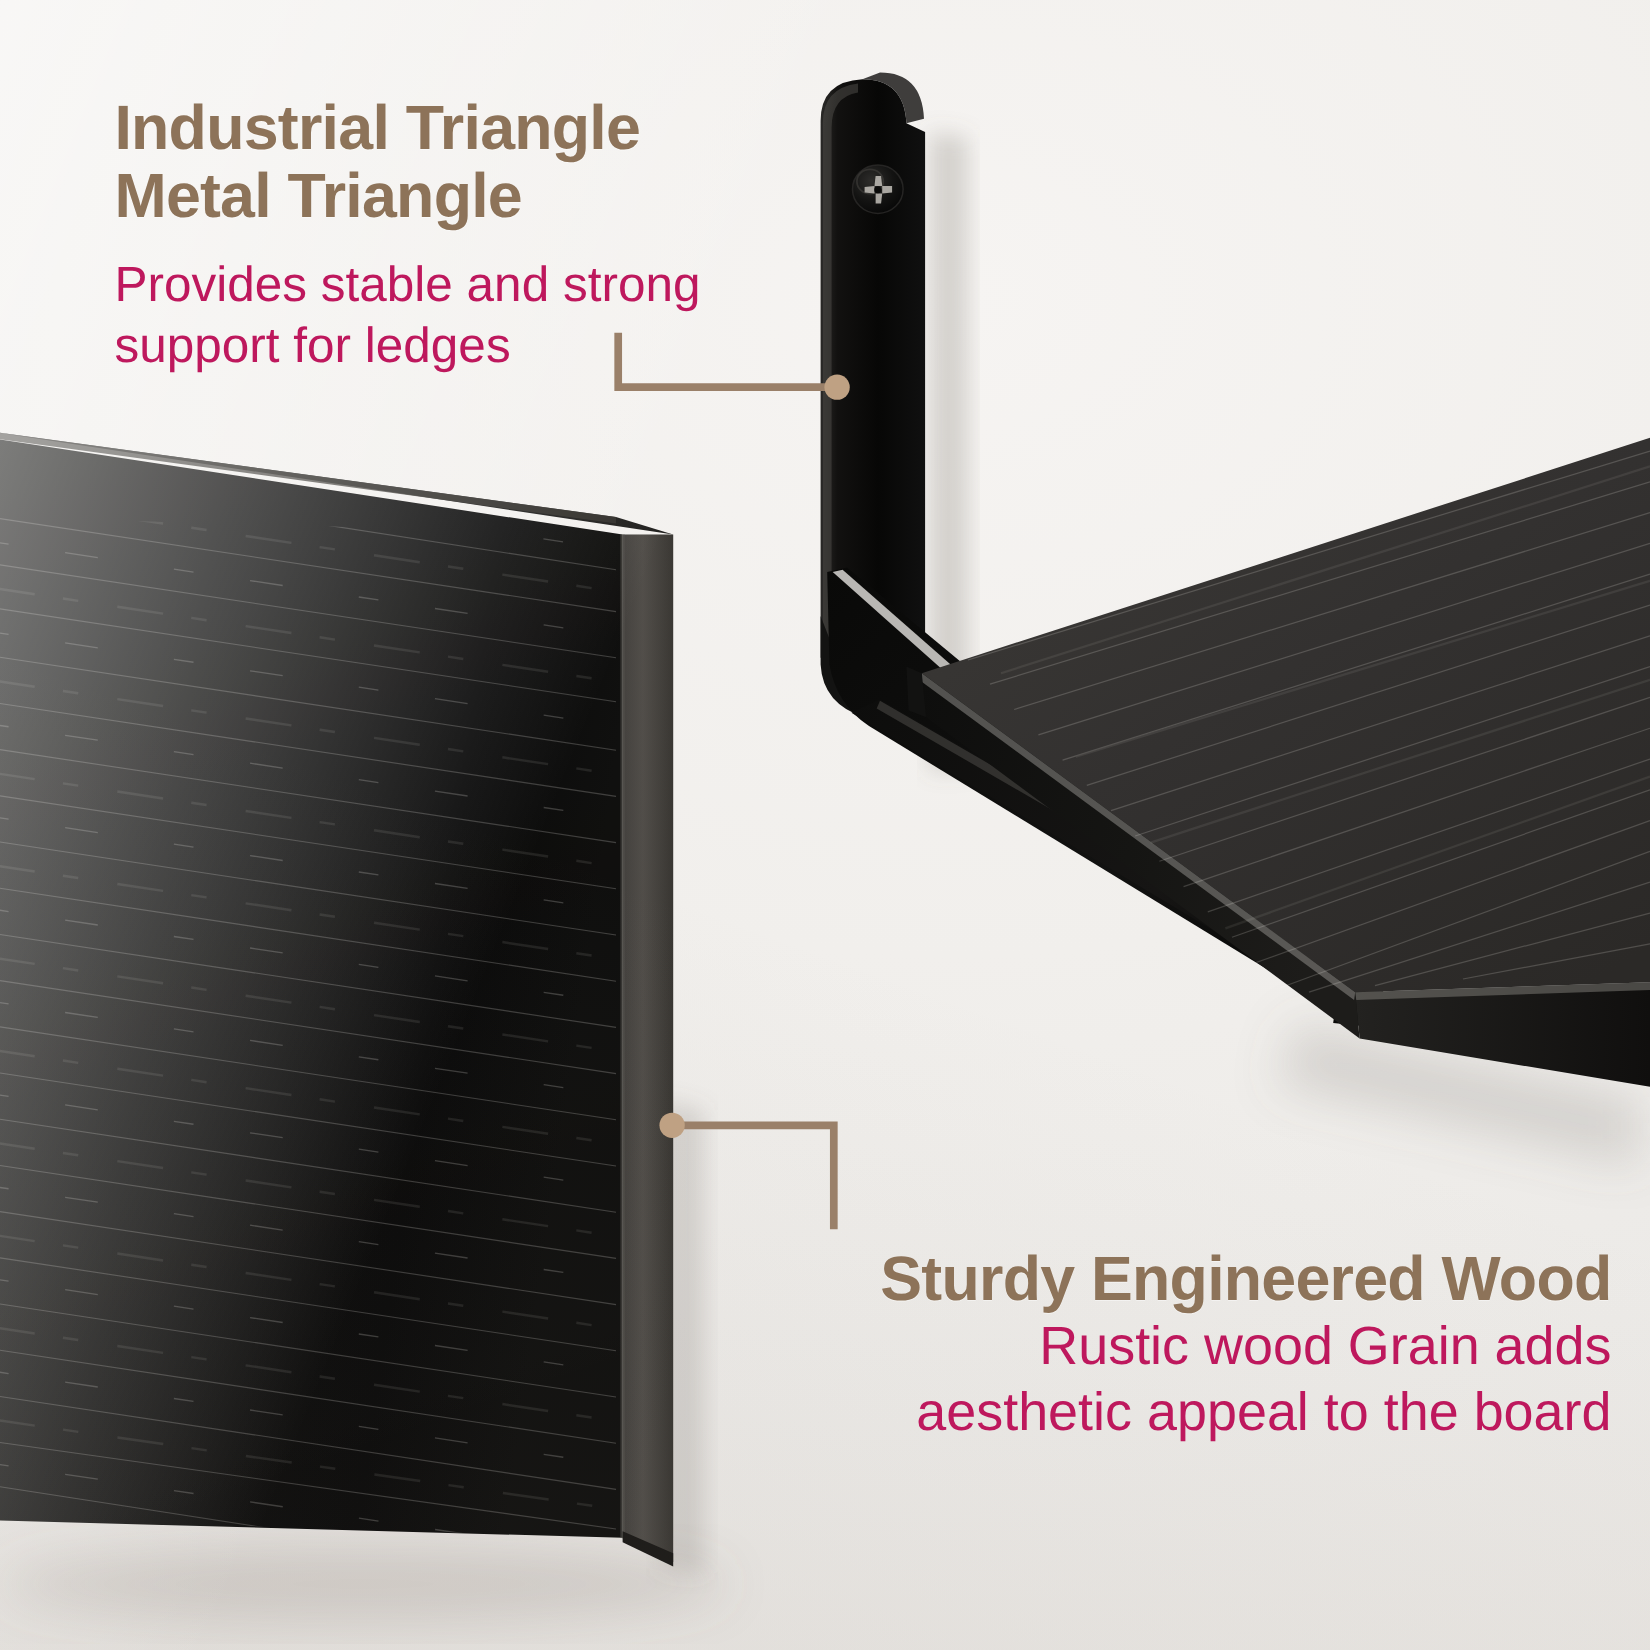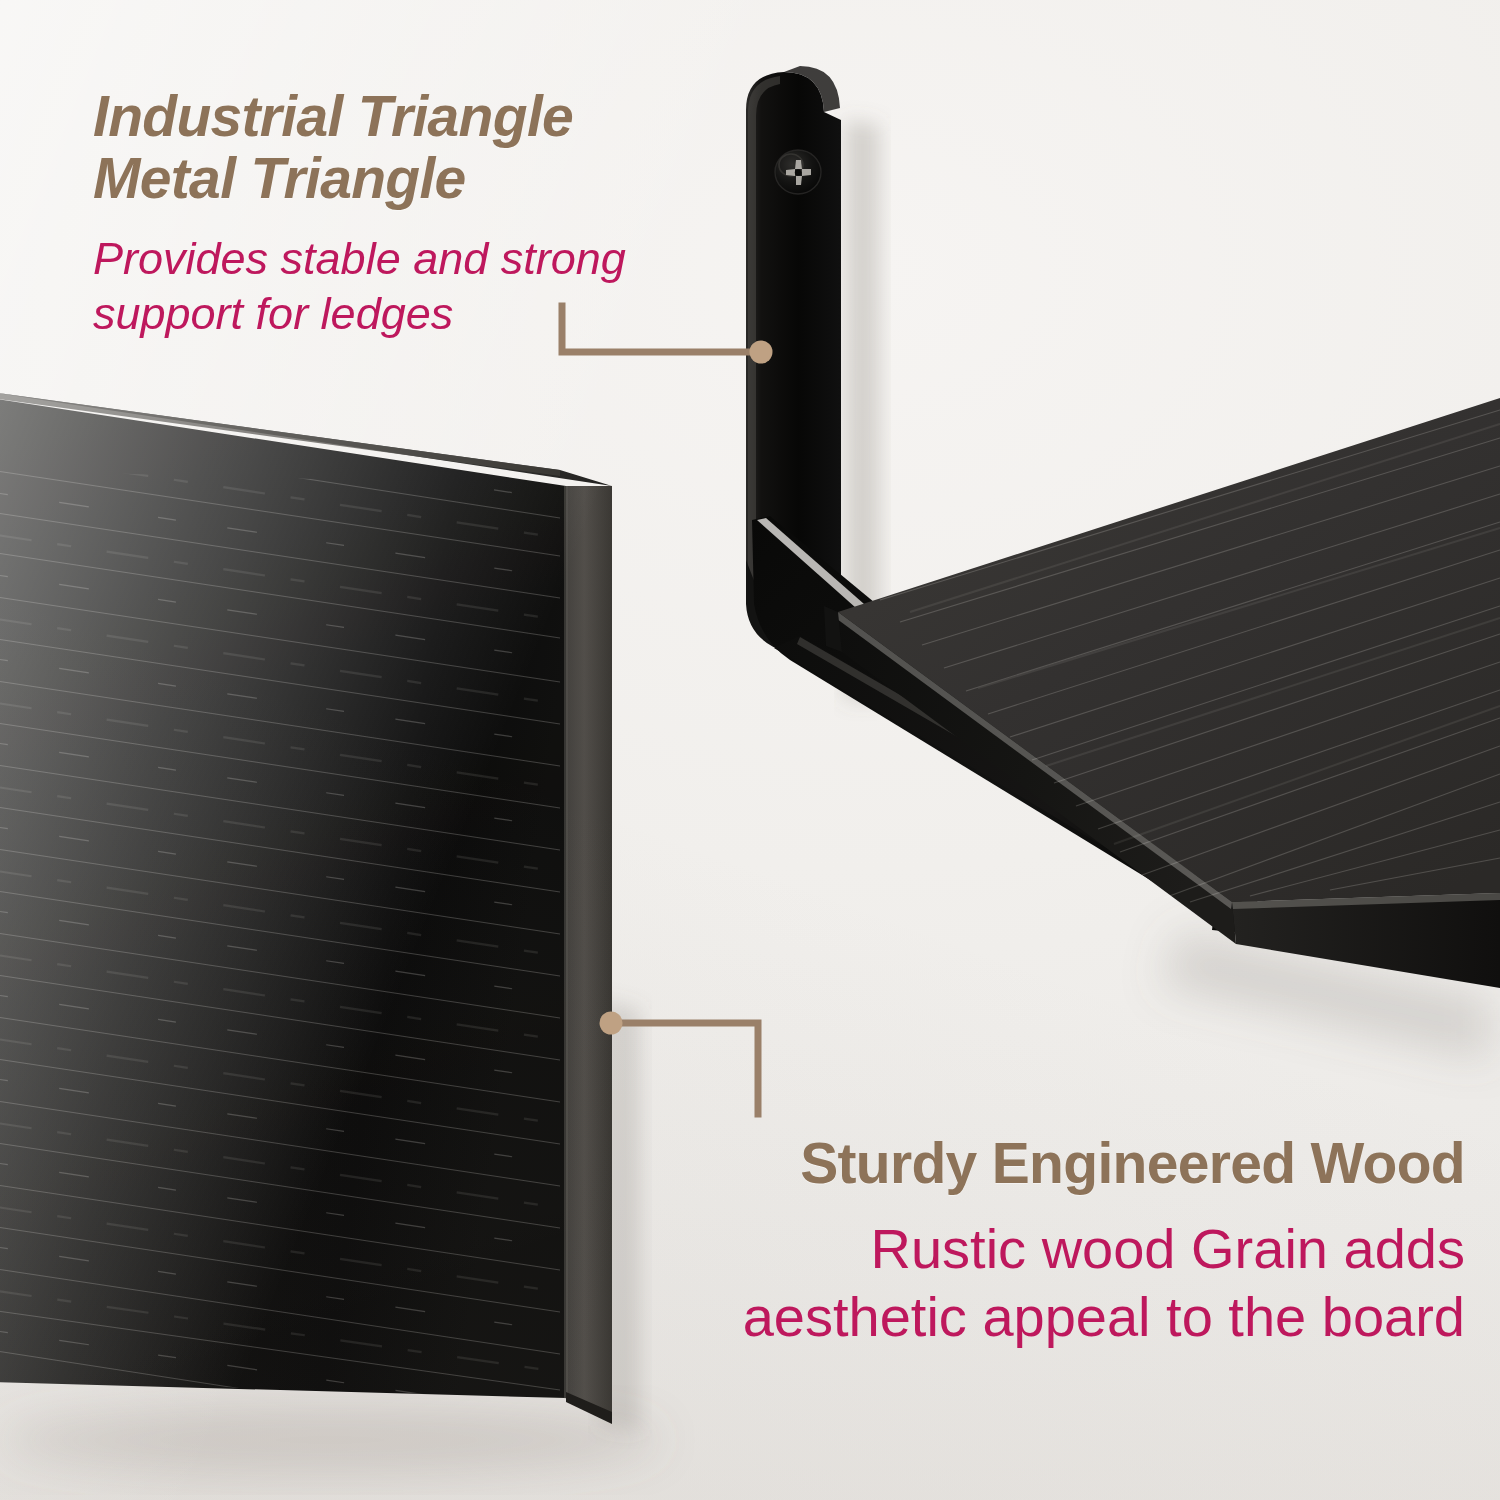--- a/index.html
+++ b/index.html
@@ -42,27 +42,27 @@
     line-height: 1.085;
     text-shadow: 0 1px 0 rgba(255,255,255,0.45);
   }
   .callout .sub {
     margin: 0;
     color: #be185d;
     font-weight: 400;
     line-height: 1.22;
   }
 
-  #callout-brackets { left: 93px; top: 86px; width: 660px; font-style: italic; }
+  #callout-brackets { left: 104px; top: 86px; width: 660px; }
   #callout-brackets .hl  { font-size: 57px; }
   #callout-brackets .sub { font-size: 45px; margin-top: 22px; }
 
   #callout-wood { left: 655px; top: 1133px; width: 810px; text-align: right; }
   #callout-wood .hl  { font-size: 57px; }
-  #callout-wood .sub { font-size: 56px; margin-top: 20px; }
+  #callout-wood .sub { font-size: 49px; }
 
   
   #leaders {
     position: absolute; inset: 0;
     width: 1500px; height: 1500px;
     pointer-events: none;
   }
 
   
   #art { position: absolute; inset: 0; }

